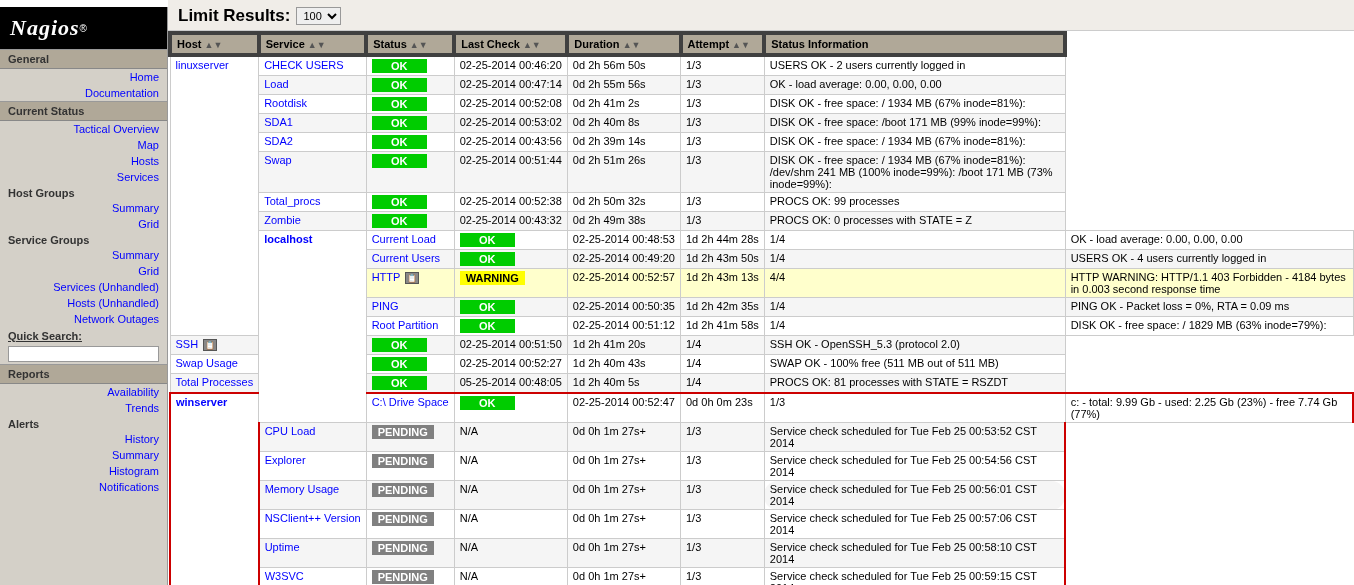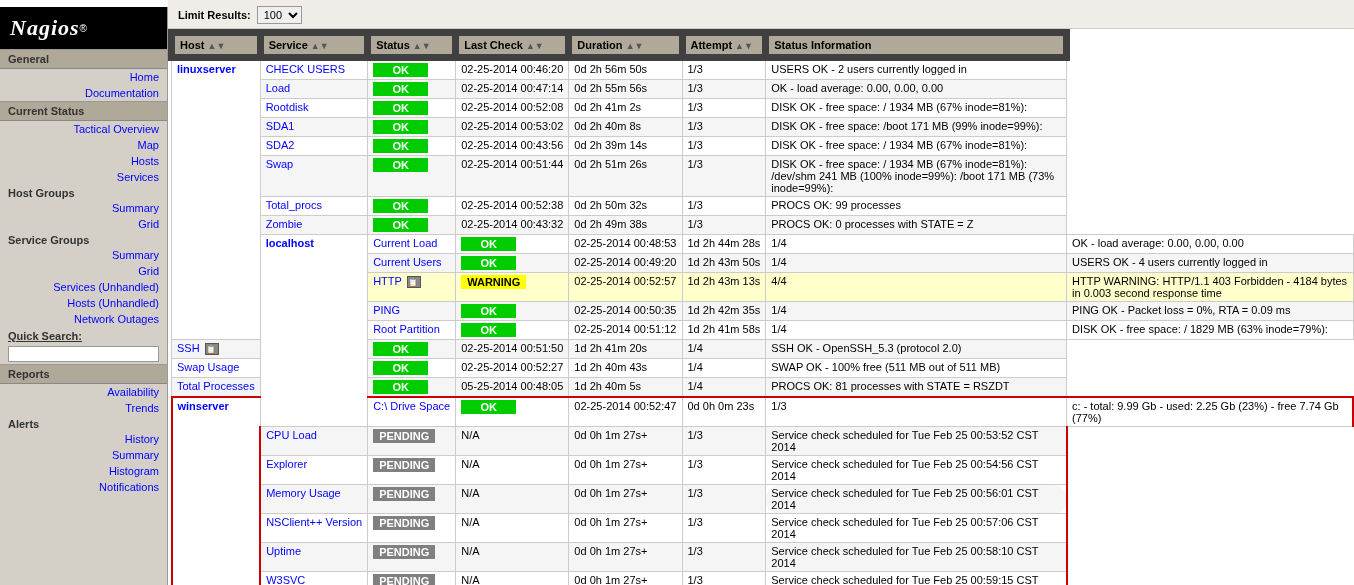--- a/index.html
+++ b/index.html
@@ -84,36 +84,36 @@
       background: #fff;
     }
     .top-bar {
       padding: 6px 10px 4px 10px;
       display: flex;
       align-items: center;
       gap: 6px;
       border-bottom: 1px solid #ccc;
       background: #f0ede8;
     }
-    .top-bar label { font-size: 11px; font-weight: bold; }
+    .top-bar label { font-size: 17px; font-weight: bold; }
     .limit-select {
       font-size: 11px;
       border: 1px solid #999;
       padding: 1px 2px;
     }
 
     
     .data-table {
       width: 100%;
       border-collapse: collapse;
       font-size: 11px;
     }
     .data-table th {
       background: #b0a898;
-      border: 7px solid #404040;
+      border: 4px solid #404040;
       padding: 3px 5px;
       text-align: left;
       white-space: nowrap;
       font-size: 11px;
     }
     .data-table th .sort-arrows {
       font-size: 9px;
       color: #555;
     }
     .data-table td {
@@ -231,21 +231,21 @@
         <th>Service <span class="sort-arrows">▲▼</span></th>
         <th>Status <span class="sort-arrows">▲▼</span></th>
         <th>Last Check <span class="sort-arrows">▲▼</span></th>
         <th>Duration <span class="sort-arrows">▲▼</span></th>
         <th>Attempt <span class="sort-arrows">▲▼</span></th>
         <th>Status Information</th>
       </tr>
     </thead>
     <tbody id="table-body">
     <tr>
-          <td rowspan="13" style="font-weight:bold; vertical-align:top; color:#00f; cursor:pointer;">linuxserver</td>
+          <td rowspan="13" style="font-weight:normal; vertical-align:top; color:#00f; cursor:pointer;">linuxserver</td>
           <td><a class="service-link">CHECK USERS</a></td>
           <td><span class="status-ok">OK</span></td>
           <td>02-25-2014 00:46:20</td>
           <td>0d 2h 56m 50s</td>
           <td>1/3</td>
           <td style="white-space:normal; max-width:400px;">USERS OK - 2 users currently logged in</td>
         </tr>
         <tr>
           <td><a class="service-link">Load</a></td>
           <td><span class="status-ok">OK</span></td>

